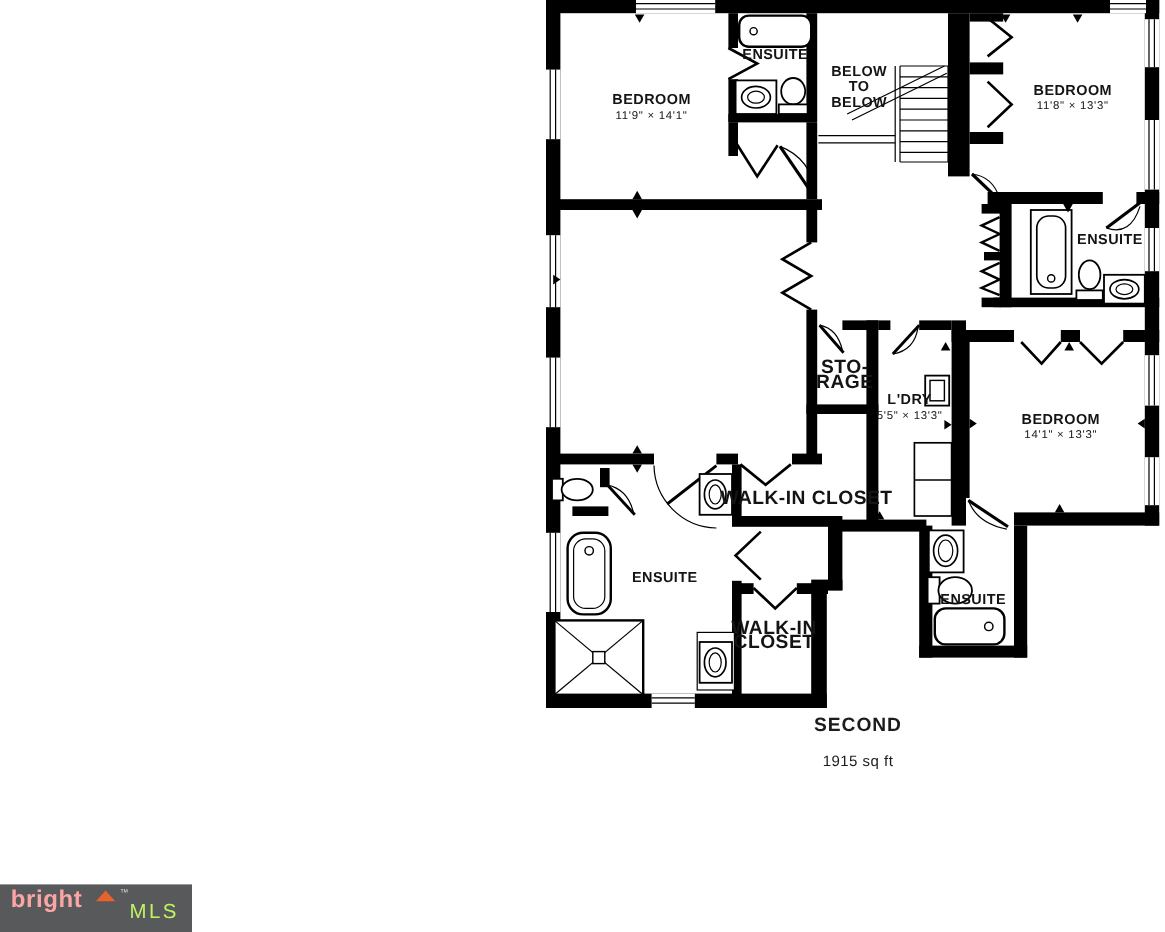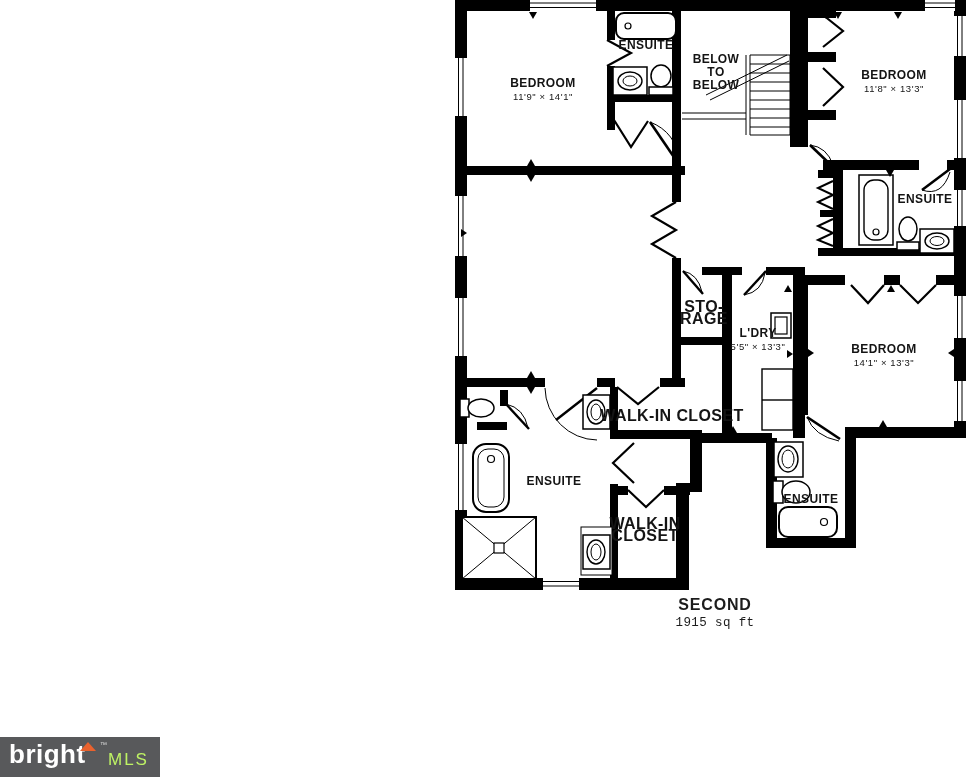--- a/index.html
+++ b/index.html
@@ -8,24 +8,24 @@
   .canvas{position:absolute;left:0;top:0;width:971px;height:777px;background:#fff;}
   svg.plan{position:absolute;left:0;top:0;}
   .room-label{position:absolute;transform:translateX(-50%);text-align:center;
               color:#141414;white-space:nowrap;line-height:12px;}
   .rl-name{font-size:12px;font-weight:bold;letter-spacing:0.4px;line-height:13px;}
   .rl-name.sm{font-size:16px;line-height:12px;}
   .rl-dims{font-size:9.5px;font-weight:normal;letter-spacing:0.6px;margin-top:1px;line-height:11px;}
   .floor-label{position:absolute;left:715px;top:596px;transform:translateX(-50%);
                text-align:center;color:#1c1c1c;white-space:nowrap;}
   .fl-name{font-size:16px;font-weight:bold;letter-spacing:0.8px;}
-  .fl-area{font-size:12.5px;font-weight:normal;margin-top:2px;letter-spacing:0.4px;font-family:Liberation Mono, monospace;}
+  .fl-area{font-size:12.5px;font-weight:normal;margin-top:13px;letter-spacing:0.4px;}
   .logo{position:absolute;left:0;top:737px;width:160px;height:40px;background:#58595b;}
-  .logo .brand{position:absolute;left:9px;top:2px;font-size:26px;font-weight:bold;
-               color:#ffffff;letter-spacing:0.5px;}
+  .logo .brand{position:absolute;left:9px;top:2px;font-size:20px;font-weight:bold;
+               color:#fca5a5;letter-spacing:0.5px;}
   .logo .tri{position:absolute;left:80px;top:5px;width:0;height:0;
              border-left:8px solid transparent;border-right:8px solid transparent;
              border-bottom:9px solid #e9622e;}
   .logo .tm{position:absolute;left:100px;top:4px;font-size:7px;color:#dcdcdc;}
   .logo .mls{position:absolute;left:108px;top:13px;font-size:17px;color:#bef264;
              letter-spacing:2px;}
 </style>
 </head>
 <body>
 

